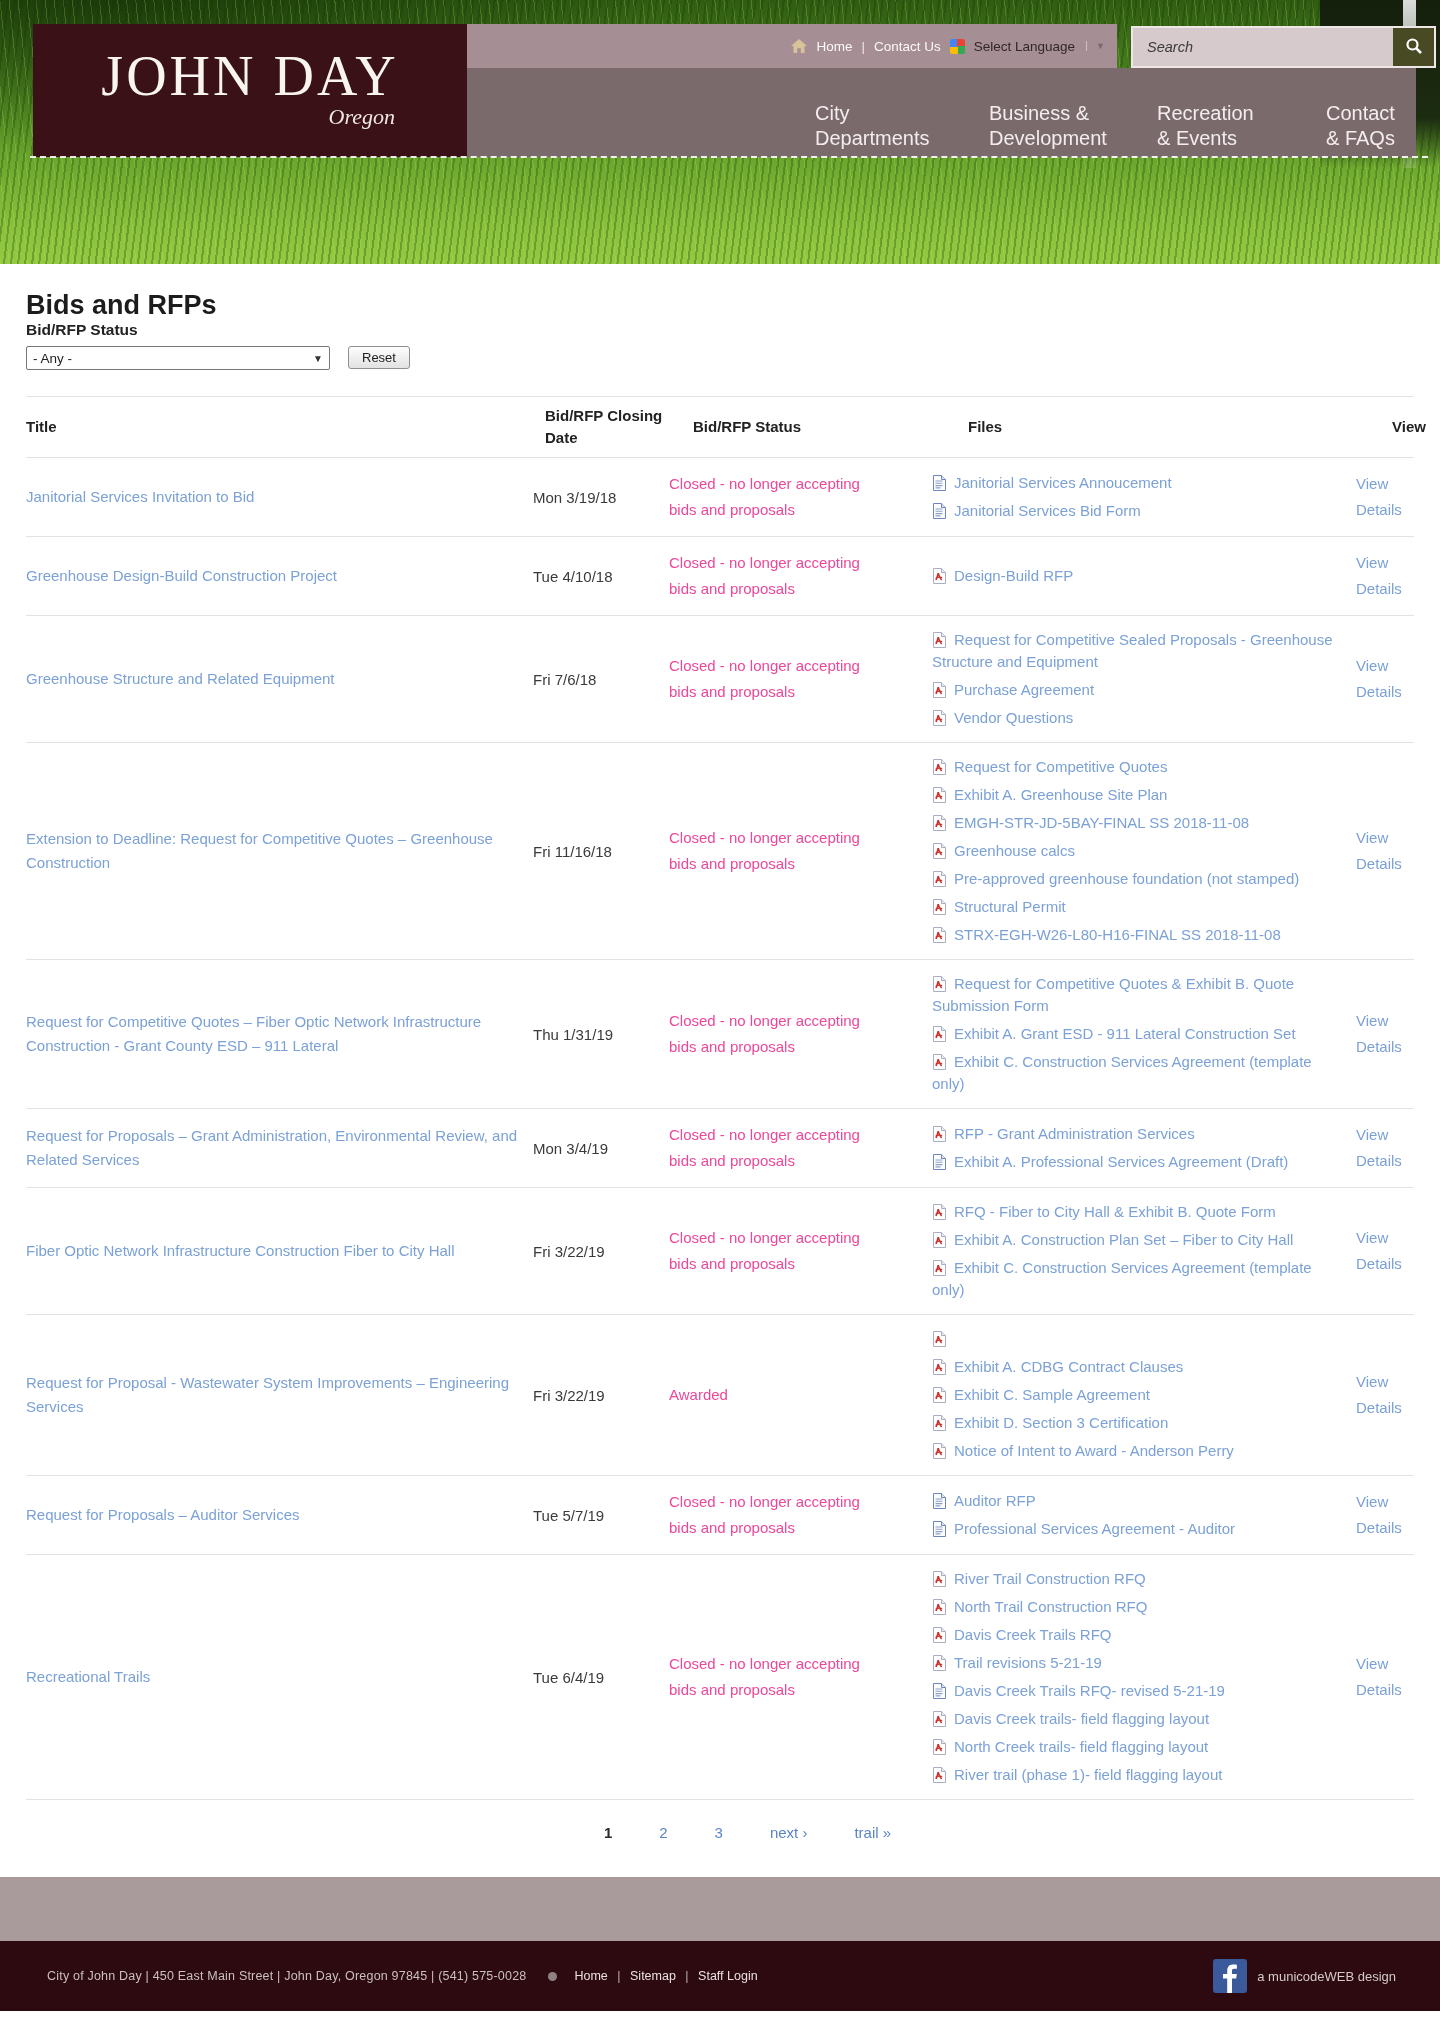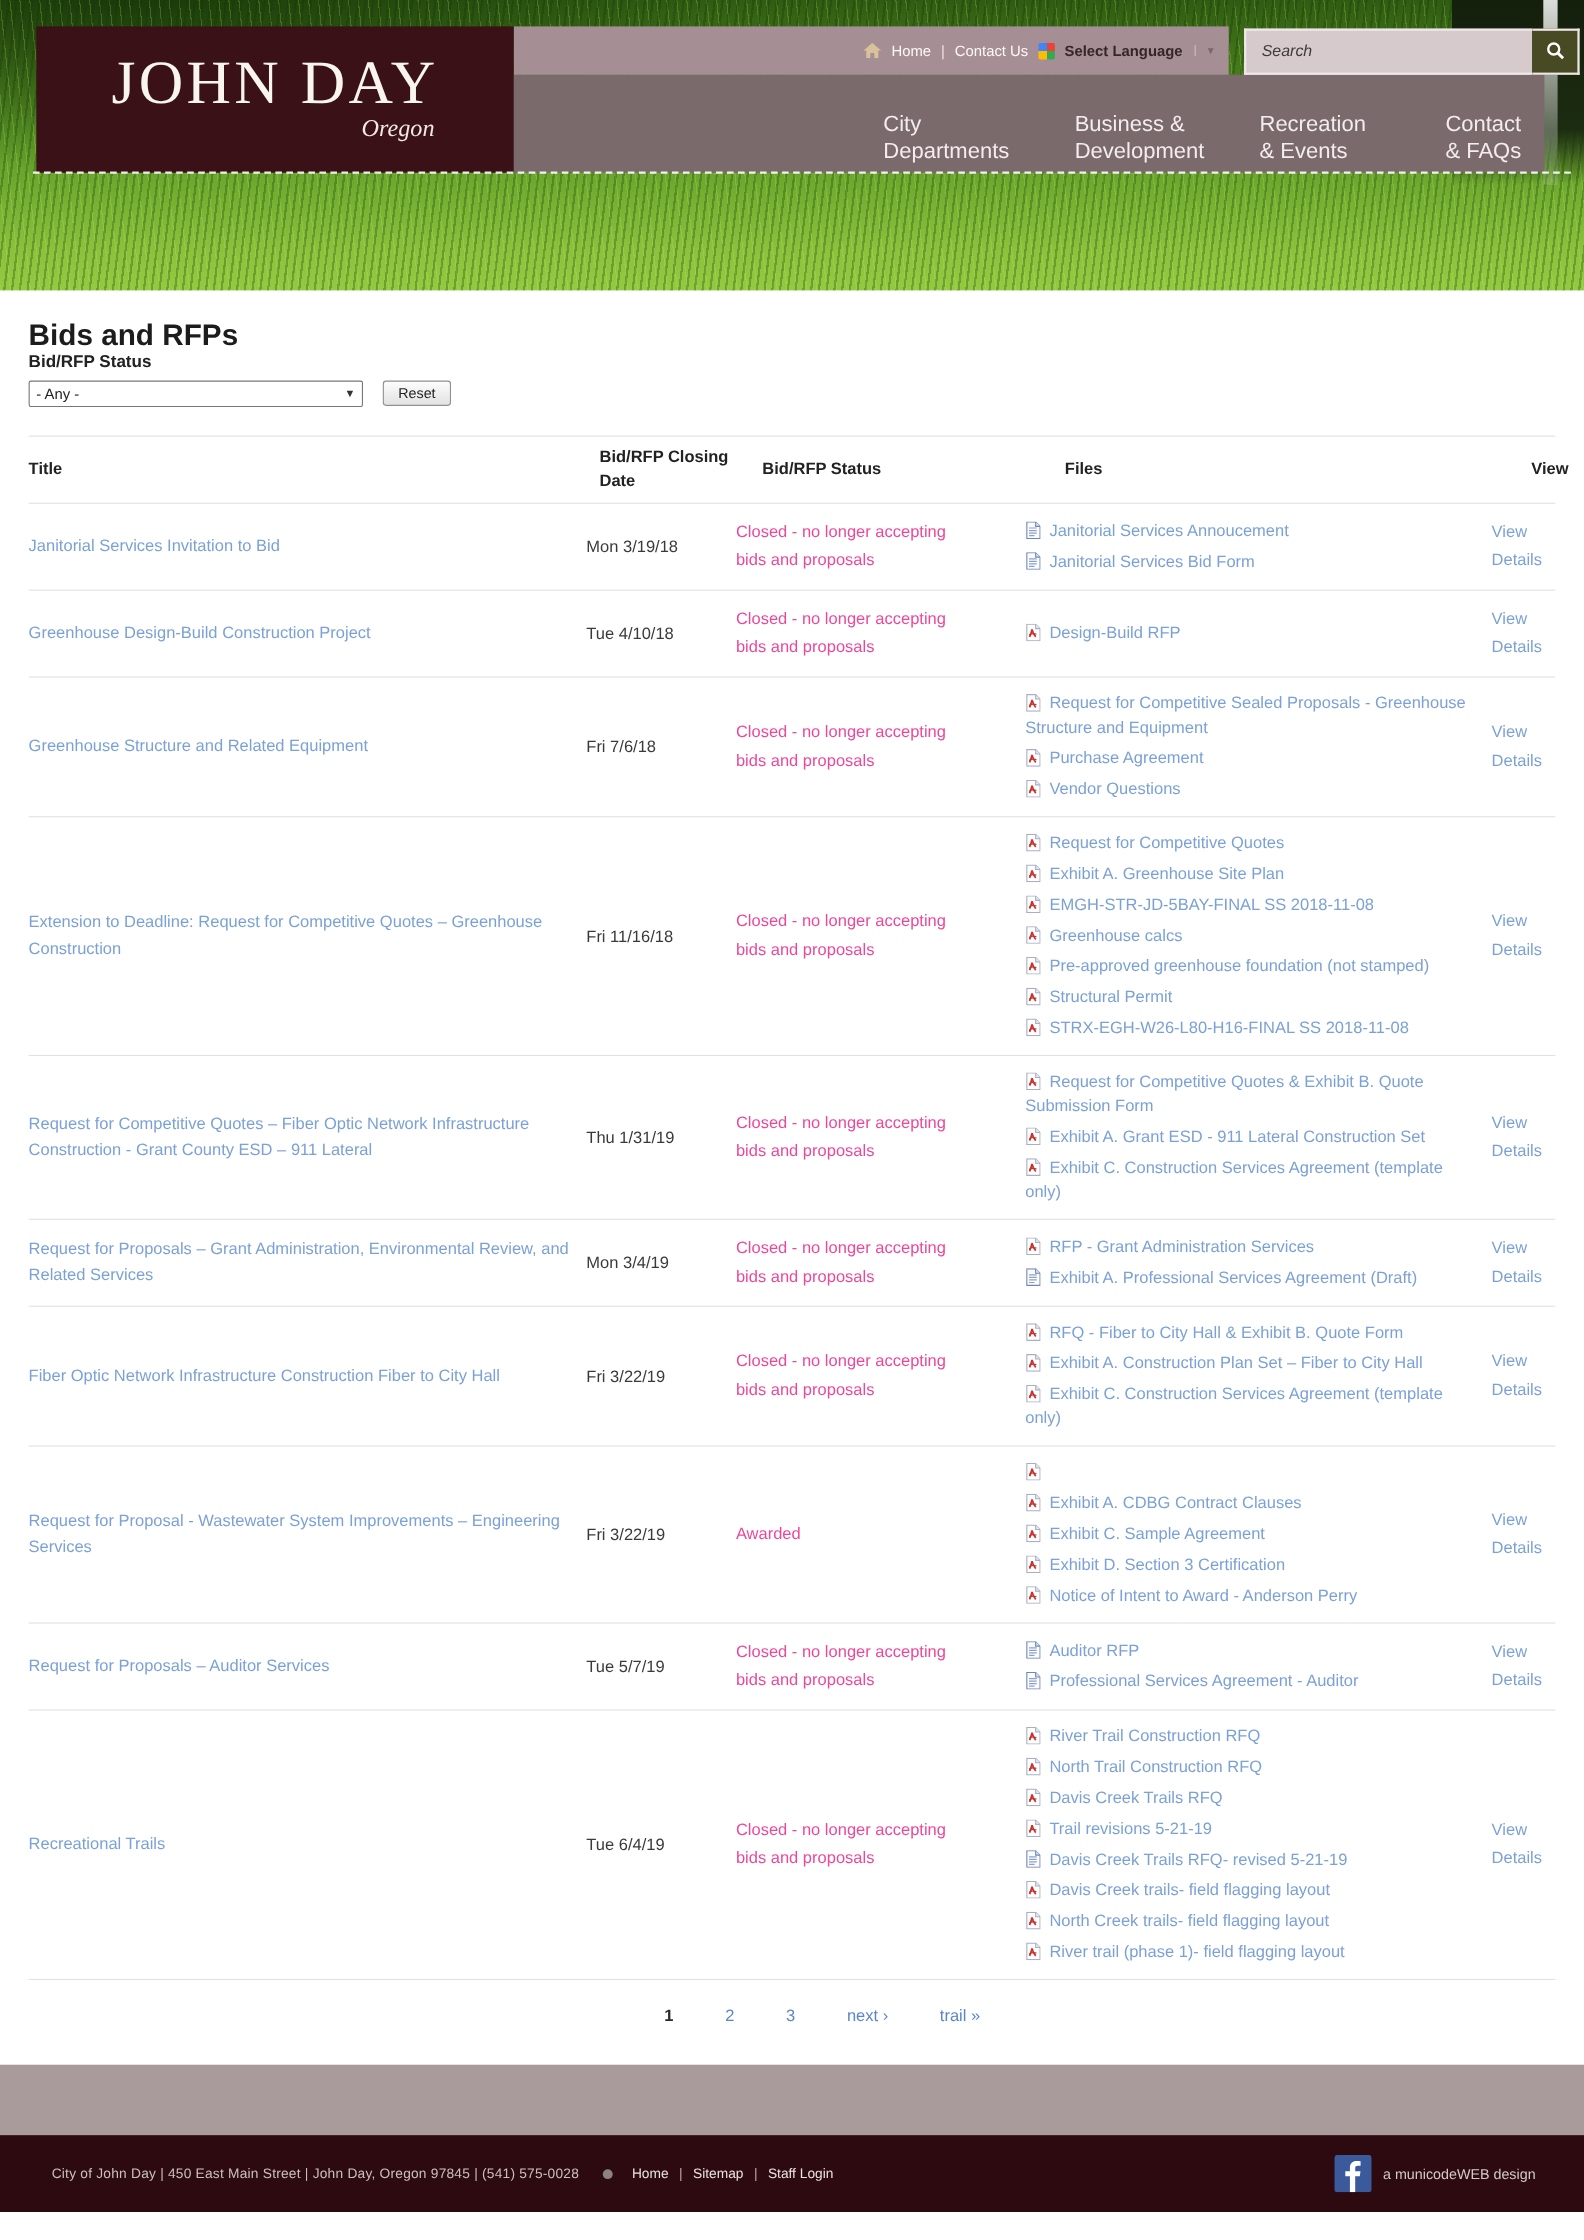--- a/index.html
+++ b/index.html
@@ -17,36 +17,36 @@
     background:
       linear-gradient(180deg, rgba(255,255,255,.85), rgba(255,255,255,.15) 90%) 78% 0 / 13px 100% no-repeat,
       linear-gradient(180deg,#141f0c 0%, #1c2c11 70%, rgba(28,44,17,0) 100%);
   }
   .topbar { position:absolute; left:467px; top:24px; width:650px; height:44px; z-index:3;
     background:#a58e94; display:flex; align-items:center; justify-content:flex-end;
     padding-right:12px; gap:9px; font-size:13.5px; }
   .topbar a { text-decoration:none; }
   .tb-white { color:#fdf8f9; }
   .tb-sep { color:#efe4e6; }
-  .lang-label { color:#33262b;font-weight:bold; }
+  .lang-label { color:#33262b; }
   .home-ic { width:16px; height:14px; display:inline-block; }
   .g-ic { width:15px; height:15px; display:inline-block; border-radius:2px;
     background:conic-gradient(#ea4335 0 25%, #34a853 25% 50%, #fbbc05 50% 75%, #4285f4 75% 100%); }
   .lang-caret { color:#7e666d; font-size:9px; border-left:1px solid rgba(255,255,255,.45);
     padding-left:9px; margin-left:2px; }
 
   .searchbox { position:absolute; left:1131px; top:26px; z-index:3; display:flex; }
   .search-input { width:262px; height:42px; background:#d7cacd; border:2px solid #efe6e8;
     border-right:none; padding:0 14px; font-style:italic; font-size:14.5px; color:#3c3c3c;
     font-family:"Liberation Sans",sans-serif; outline:none; }
   .search-input::placeholder { color:#3c3c3c; opacity:1; }
   .search-btn { width:43px; height:42px; background:#474a22; border:2px solid #efe6e8;
     border-left:none; cursor:pointer; display:flex; align-items:center; justify-content:center; }
 
-  .navbar { position:absolute; left:441px; top:68px; width:963px; height:89px; z-index:2;
+  .navbar { position:absolute; left:453px; top:68px; width:963px; height:89px; z-index:2;
     background:#7b6a6c; }
   .nav-item { position:absolute; top:33px; color:#f4edef; font-size:20px; line-height:25px;
     text-decoration:none; cursor:pointer; }
   .nav-1 { left:362px; } .nav-2 { left:536px; } .nav-3 { left:704px; } .nav-4 { left:873px; }
 
   .logo-box { position:absolute; left:33px; top:24px; width:434px; height:133px; z-index:4;
     background:#3a1117; }
   .logo-main { font-family:"Liberation Serif", serif; color:#f8f4ef; font-size:56px;
     letter-spacing:3px; text-align:center; margin-top:20px; font-weight:400; }
   .logo-sub { font-family:"Liberation Serif", serif; font-style:italic; color:#f1e9e2;

